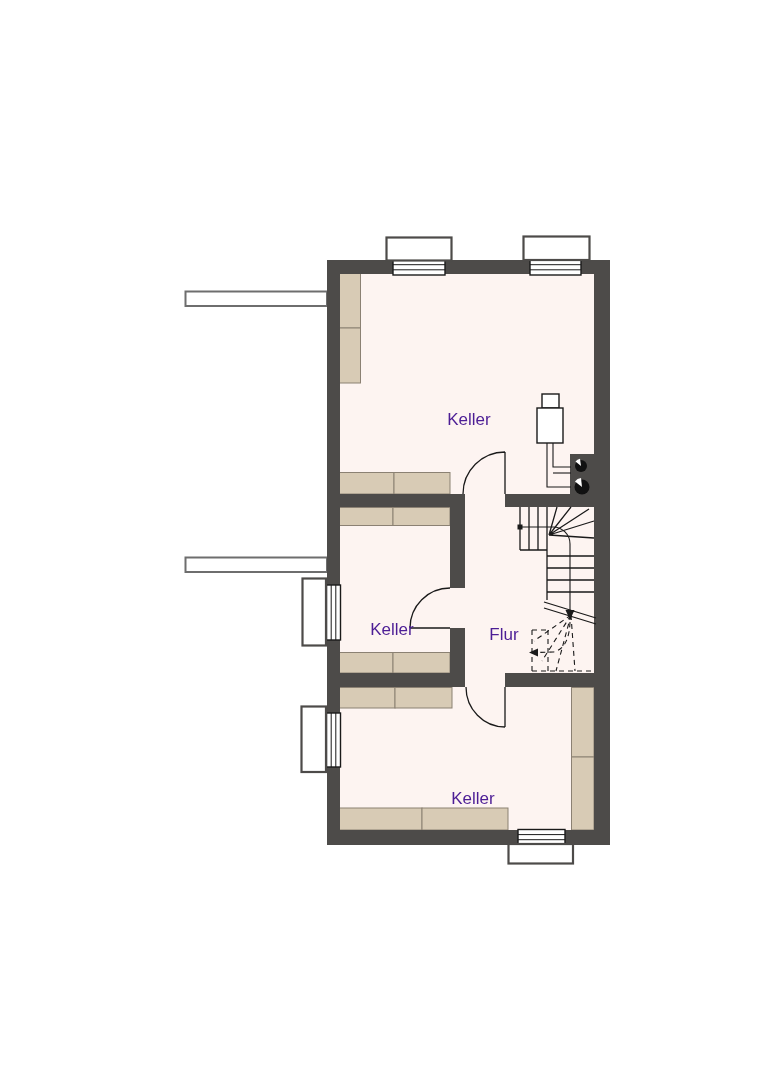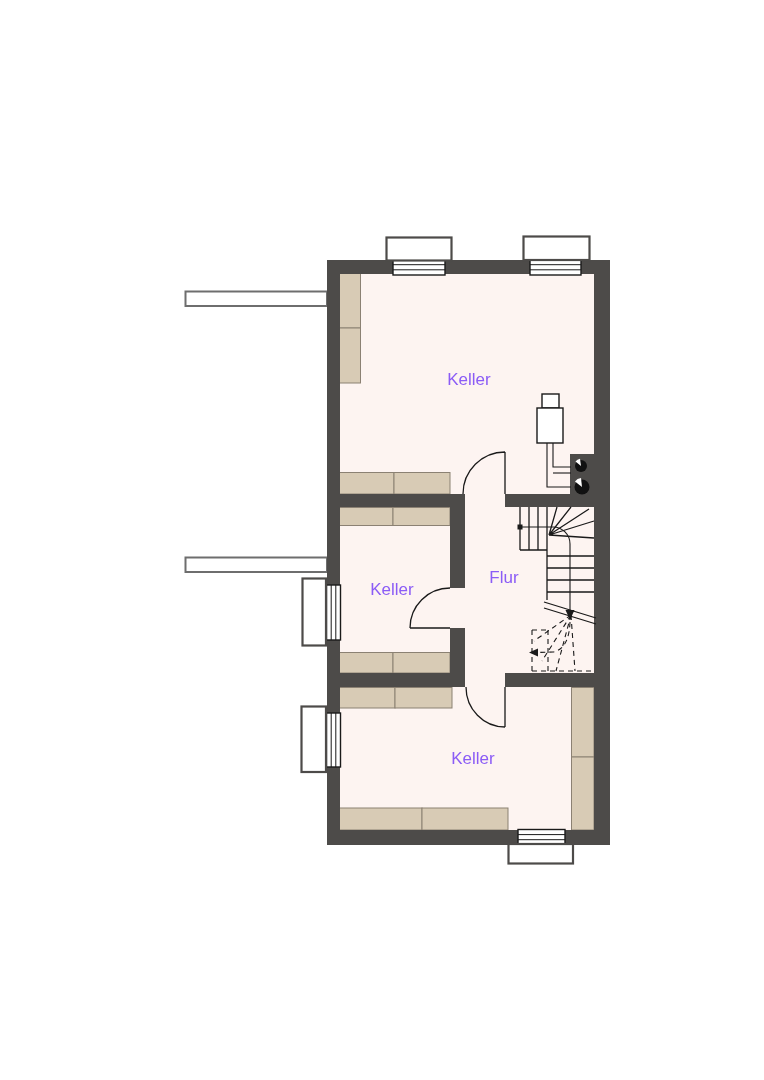--- a/index.html
+++ b/index.html
@@ -19,21 +19,21 @@
   .lw{fill:#ffffff;stroke:var(--wall,#4d4b49);stroke-width:2.2;}
   .ext{fill:#ffffff;stroke:var(--shaft-border,#6e6e6e);stroke-width:2;}
   .ln{stroke:var(--line,#1a1a1a);stroke-width:1.3;fill:none;}
   .thin{stroke-width:1.1;}
   .dash{stroke-dasharray:5 4;stroke-width:1.1;}
   .blk{fill:var(--line,#1a1a1a);stroke:none;}
   .flue{fill:#111111;stroke:none;}
   .flue-hl{fill:#ffffff;stroke:none;}
   .room-label{
     position:absolute;transform:translate(-50%,-50%);
-    font-size:17px;color:#8b5cf6;white-space:nowrap;
+    font-size:17px;color:#4c1d95;white-space:nowrap;margin-top:40px;
   }
 </style>
 </head>
 <body>
 
 <div class="canvas">
 
   <svg width="764" height="1080" viewBox="0 0 764 1080">
 
     <rect class="room-fill" x="340" y="274" width="254" height="556"></rect>
@@ -130,15 +130,15 @@
 
     <g>
       <path class="ln" d="M505,452 V494 M463,494 A42 42 0 0 1 505,452"></path>
       <path class="ln" d="M410,628 H450 M410,628 A40 40 0 0 1 450,588"></path>
       <path class="ln" d="M505,687 V727 M466,687 A39 40 0 0 0 505,727"></path>
     </g>
   </svg>
 
   <div class="room-label" style="left:469px;top:380px">Keller</div>
   <div class="room-label" style="left:392px;top:590px">Keller</div>
-  <div class="room-label" style="left:504px;top:578px">Flur</div>
+  <div class="room-label" style="left:504px;top:595px">Flur</div>
   <div class="room-label" style="left:473px;top:759px">Keller</div>
 </div>
 
 </body></html>

